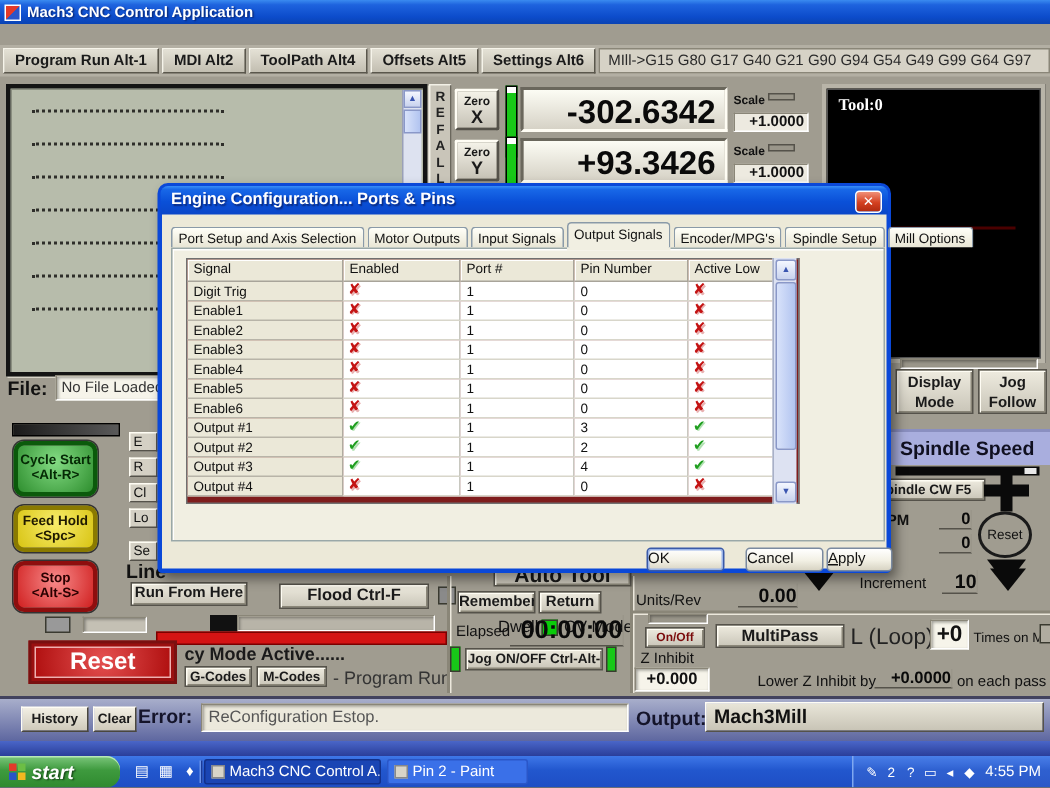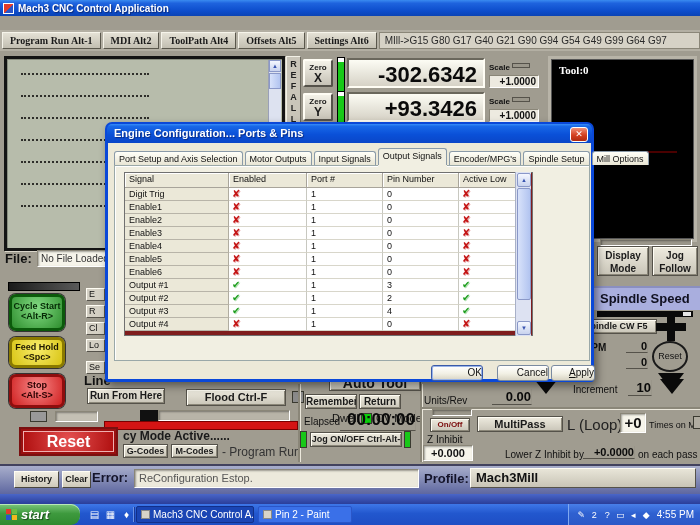--- a/index.html
+++ b/index.html
@@ -14,21 +14,21 @@
     display:flex;align-items:center;padding-left:3px;}
   .appicon{width:11px;height:11px;background:linear-gradient(135deg,#E23A2A 0 50%,#2A55C8 50% 100%);
     border:1px solid #fff;margin-right:4px;}
   .titletext{color:#fff;font-size:10px;font-weight:bold;text-shadow:1px 1px 1px #0A2A7A;white-space:nowrap;}
   .menubar{left:0;top:16px;width:700px;height:14px;background:#D9D6CA;border-bottom:1px solid #8A8678;
     display:flex;align-items:center;}
   .menu-item{font-size:10px;color:#333;padding:0 8px;}
   .tabrow{left:0;top:30px;width:700px;height:21px;background:#B3AFA3;display:flex;align-items:center;padding-left:2px;}
   .scrtab{height:17px;background:linear-gradient(180deg,#E4E1D5,#C2BEB1);
     border:1px solid #5A574C;border-top-color:#F6F4EA;border-left-color:#F6F4EA;
-    font-size:10px;font-weight:bold;color:#1A1A1A;padding:2px 7px 0 7px;margin-right:2px;white-space:nowrap;font-family:Liberation Serif, serif;}
+    font-size:10px;font-weight:bold;color:#1A1A1A;padding:2px 7px 0 7px;margin-right:2px;white-space:nowrap;}
   .gstatus{flex:1;height:17px;background:#D6D2C6;border:1px solid #8A8678;font-size:10px;color:#2A2A2A;
     padding:2px 0 0 5px;white-space:nowrap;overflow:hidden;}
 
   
   .stdbtn{position:absolute;background:linear-gradient(180deg,#EEEBDF,#C9C5B8);
     border:1px solid #55524A;box-shadow:inset 1px 1px 0 #FFFDF4,inset -1px -1px 0 #8A8678;
     text-align:center;font-weight:bold;color:#1A1A1A;overflow:hidden;}
   .sunken{position:absolute;background:#F6F4EA;border:1px solid #8A8678;
     border-bottom-color:#FFF;border-right-color:#FFF;box-shadow:inset 1px 1px 2px rgba(0,0,0,.35);overflow:hidden;}
   .lbl{position:absolute;white-space:nowrap;}
@@ -155,21 +155,21 @@
   .pcell.icon{font-size:10px;font-weight:bold;line-height:12px;padding-left:3px;}
   .cross{color:#C41414;text-shadow:1px 1px 0 #E8B0B0;}
   .check{color:#1E9E1E;text-shadow:1px 1px 0 #B0E0B0;}
   .pscroll{position:absolute;right:0;top:0;width:16px;height:162px;background:#DDE2F2;border-left:1px solid #A8B0C8;}
   .psbtn{position:absolute;left:1px;width:14px;height:14px;background:linear-gradient(180deg,#F4F7FF,#C9D3EE);
     border:1px solid #8A98C8;border-radius:2px;font-size:6px;color:#3A55B0;text-align:center;line-height:13px;}
   .psthumb{position:absolute;left:1px;top:16px;width:14px;height:112px;border-radius:2px;
     background:linear-gradient(90deg,#D8E2FA,#B2C4F0);border:1px solid #8A98C8;}
   .dlgnote{position:absolute;left:0;right:10px;top:178px;text-align:center;font-size:9px;color:#111;}
   .dlgbtn{position:absolute;top:240px;height:16px;background:linear-gradient(180deg,#FFFFFF,#F2F0E4 55%,#D8D4C4);
-    border:1px solid #7A8AA0;border-radius:3px;font-size:10px;text-align:right;line-height:14px;color:#111;}
+    border:1px solid #7A8AA0;border-radius:3px;font-size:10px;text-align:left;line-height:14px;color:#111;}
   .dlgbtn.default{border:1px solid #3A5AA8;box-shadow:inset 0 0 0 1px #9AB4E8;}
   .dlgbtn.apply::first-letter{text-decoration:underline;}
 </style>
 </head>
 <body>
 
 <div class="screen">
 
   
   <div class="abs titlebar">
@@ -457,21 +457,21 @@
     <div class="dlgbtn" style="left:389px;width:52px;">Cancel</div>
     <div class="dlgbtn apply" style="left:443px;width:44px;">Apply</div>
   </div>
 
   
   <div class="abs statusbar">
     <div class="xpbtn" style="left:14px;top:5px;width:45px;height:17px;line-height:15px;">History</div>
     <div class="xpbtn" style="left:62px;top:5px;width:29px;height:17px;line-height:15px;">Clear</div>
     <div class="lbl" style="left:92px;top:4px;font-size:13px;font-weight:bold;color:#14142A;">Error:</div>
     <div class="sunken" style="left:134px;top:3px;width:285px;height:19px;font-size:11px;color:#555;padding:2px 4px;background:#ECE9DC;">ReConfiguration Estop.</div>
-    <div class="lbl" style="left:424px;top:5px;font-size:13px;font-weight:bold;color:#14142A;">Profile:</div>
+    <div class="lbl" style="left:424px;top:5px;font-size:13px;font-weight:bold;color:#14142A;">Output:</div>
     <div class="abs" style="left:470px;top:2px;width:226px;height:20px;background:linear-gradient(180deg,#E8E5D8,#C8C4B6);border:1px solid #55524A;border-top-color:#FFFDF4;border-left-color:#FFFDF4;font-size:13px;font-weight:bold;padding:1px 5px;">Mach3Mill</div>
   </div>
   <div class="abs winedge"></div>
 
   
   <div class="abs taskbar">
     <div class="startbtn">
       <span class="winflag">
         <i style="background:#E23A2A;"></i>
           <i style="background:#6CBE45;"></i>

